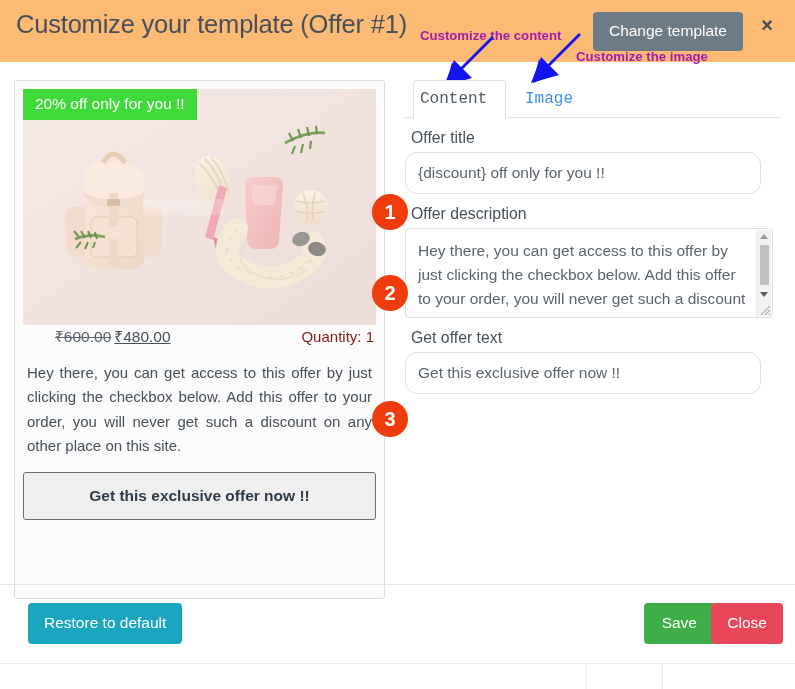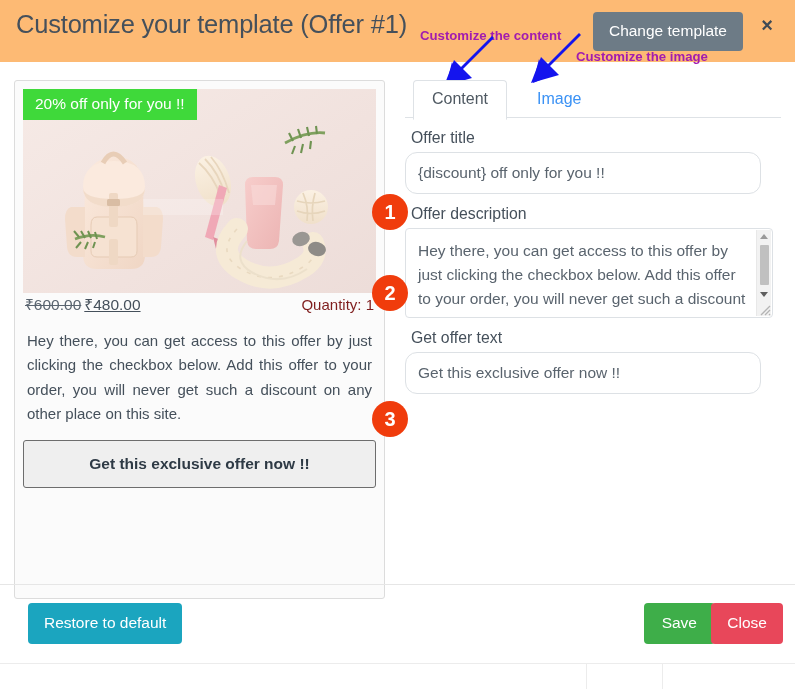--- a/index.html
+++ b/index.html
@@ -85,21 +85,21 @@
     position: absolute;
     left: 14px; top: 18px;
     width: 371px; height: 519px;
     background: #fbfbfb;
     border: 1px solid #dcdcdc;
     border-radius: 3px;
     padding: 8px;
   }
   .preview-img-wrap {
     position: relative;
-    width: 353px; height: 204px;
+    width: 353px; height: 236px;
     overflow: hidden;
     background: #f0e3e0;
   }
   .flatlay { position: absolute; inset: 0; }
   .badge-offer {
     position: absolute;
     left: 0; top: 0;
     background: #3fd93a;
     color: #ffffff;
     font-size: 15.5px;
@@ -114,21 +114,21 @@
     color: #45505b;
     margin: 12px 0 6px 0;
   }
   .price-row {
     display: flex;
     justify-content: space-between;
     align-items: baseline;
     padding: 0 2px;
     margin-bottom: 14px;
   }
-  .price-group { white-space: nowrap; }
+  .price-group { white-space: nowrap; margin-left: 30px; }
   .price-old {
     font-size: 15.5px;
     color: #5a6570;
     text-decoration: line-through;
   }
   .price-new {
     font-size: 15.5px;
     color: #45505b;
     text-decoration: underline;
     margin-left: 3px;
@@ -164,27 +164,27 @@
     width: 376px;
   }
   .tabs {
     position: relative;
     height: 38px;
     border-bottom: 1px solid #dee2e6;
   }
   .tab {
     position: absolute;
     top: 0;
-    padding: 8px 18px 9px 18px;
+    padding: 8px 18px 9px 6px;
     font-size: 16px;
     cursor: pointer;
     background: transparent;
     border: 1px solid transparent;
     border-radius: 4px 4px 0 0;
-    font-family: Liberation Sans, sans-serif;
+    font-family: Liberation Mono, monospace;
     line-height: 1.3;
   }
   .tab-active {
     left: 8px;
     color: #4f5962;
     background: #ffffff;
     border-color: #dee2e6 #dee2e6 #ffffff;
   }
   .tab-inactive { left: 113px; color: #3b92f5; }
 

